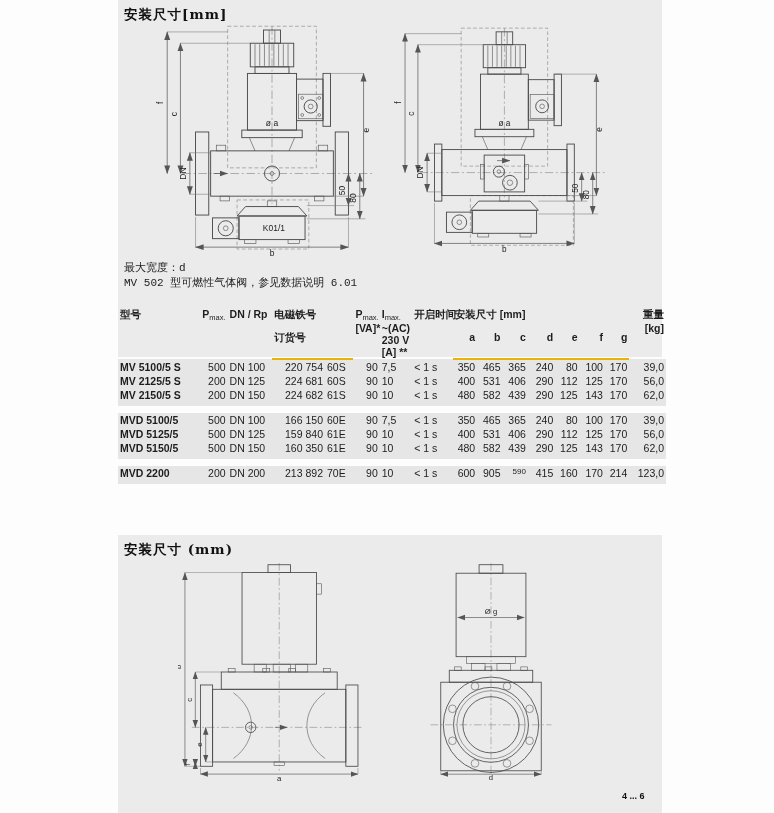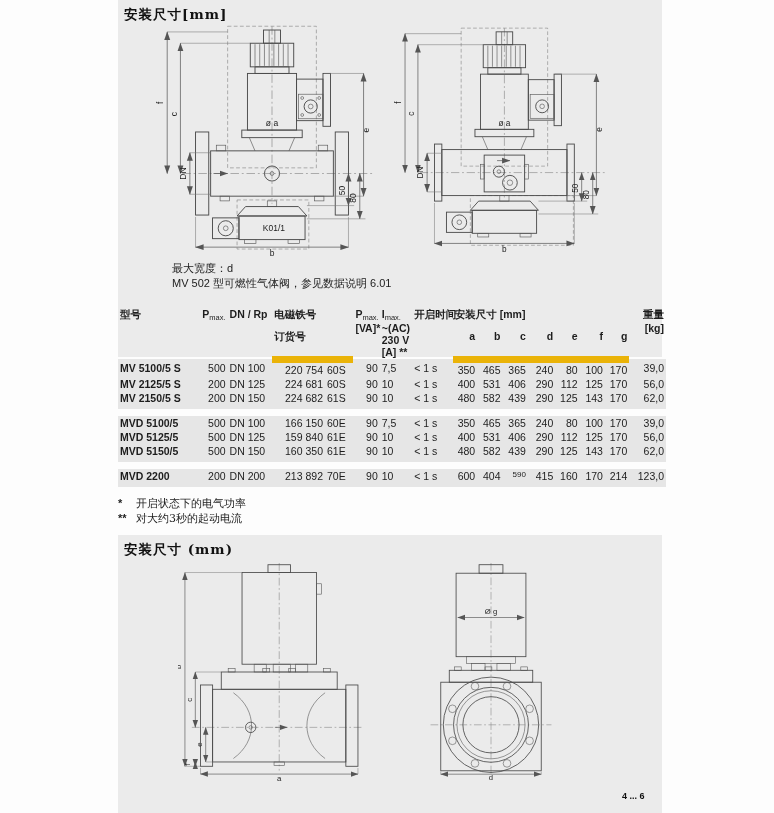--- a/index.html
+++ b/index.html
@@ -3,37 +3,37 @@
 <meta charset="utf-8">
 <style>
   html,body{margin:0;padding:0;}
   body{width:774px;height:813px;position:relative;background:#fdfdfd;
        font-family:"Liberation Sans",sans-serif;color:#1d1d1d;overflow:hidden;}
   .panel{position:absolute;left:118px;width:544px;background:#ebebeb;}
   #panel-top{top:0;height:357px;}
   #panel-bottom{top:535px;height:308px;}
   .sec-title{position:absolute;left:6px;top:6px;font-family:"DejaVu Serif","Liberation Serif",serif;
              font-weight:bold;font-size:13.5px;letter-spacing:1px;color:#111;}
-  .notes{position:absolute;left:6px;top:261px;font-family:Liberation Sans, sans-serif;
-         font-size:11px;line-height:15px;color:#222;margin-left:48px;}
+  .notes{position:absolute;left:6px;top:261px;font-family:Liberation Mono, monospace;
+         font-size:11px;line-height:15px;color:#222;}
   svg{position:absolute;}
   .ln{fill:none;stroke:#4b4b4b;stroke-width:1;}
   .lt{fill:none;stroke:#5a5a5a;stroke-width:.7;}
   .dsh{fill:none;stroke:#8a8a8a;stroke-width:.7;stroke-dasharray:4 2.5;}
   .cl{fill:none;stroke:#8a8a8a;stroke-width:.7;stroke-dasharray:9 3 2 3;}
   .dim{fill:none;stroke:#5d5d5d;stroke-width:.8;}
   .ext{fill:none;stroke:#7a7a7a;stroke-width:.6;}
   text.dl{font:9px "Liberation Sans",sans-serif;fill:#222;}
   
   #table-wrap{position:absolute;left:118px;top:306px;width:541px;}
   table{border-collapse:collapse;table-layout:fixed;width:548px;}
   th,td{box-sizing:border-box;font-size:10.5px;padding:1px 2px;white-space:nowrap;
         font-family:"Liberation Sans",sans-serif;}
   thead th{text-align:left;vertical-align:top;font-weight:bold;font-size:10.5px;padding-top:2px;}
-  thead tr:last-child th{border-bottom:7px solid #eab308;padding-bottom:5px;}
+  thead tr:last-child th{border-bottom:2px solid #eab308;padding-bottom:5px;}
   th .sub{font-size:7.5px;vertical-align:-2px;font-weight:normal;}
   tbody.band{background:#e6e6e6;}
   tbody.band tr:first-child td{}
   tbody.band tr:last-child td{padding-bottom:5px;}
   tbody.gap td{height:7px;background:transparent;padding:0;}
   td.c-model{font-weight:bold;}
   td.num{text-align:right;}
   th.num{text-align:right;}
   .sup{font-size:8px;vertical-align:3px;}
   #footnotes{margin-top:9px;font-family:"DejaVu Serif","Liberation Serif",serif;font-size:11px;line-height:15px;}
@@ -399,34 +399,30 @@
         <tr>
           <td class="c-model">MVD 2200</td>
           <td class="num">200</td>
           <td>DN 200</td>
           <td class="num">213 892</td>
           <td>70E</td>
           <td class="num">90</td>
           <td>10</td>
           <td>&lt; 1 s</td>
           <td class="num">600</td>
-          <td class="num">404</td>
+          <td class="num">905</td>
           <td class="num"><span class="sup">590</span></td>
           <td class="num">415</td>
           <td class="num">160</td>
           <td class="num">170</td>
           <td class="num">214</td>
           <td class="num">123,0</td>
         </tr>
       </tbody>
     </table>
-  <div id="footnotes">
-    <div><span class="mark">*</span><span>开启状态下的电气功率</span></div>
-    <div><span class="mark">**</span><span>对大约3秒的起动电流</span></div>
-  </div>
 </div>
 
 <div id="panel-bottom" class="panel">
   <div class="sec-title">安装尺寸 (mm)</div>
 
   <svg style="left:60px;top:28px" width="199" height="218" viewBox="0 0 230 252">
     <line class="cl" x1="117" y1="0" x2="117" y2="240"></line>
     <line class="cl" x1="16" y1="190" x2="214" y2="190"></line>
     <rect class="ln" x="104" y="2" width="26" height="9"></rect>
     <rect class="ln" x="74" y="11" width="86" height="106"></rect>

